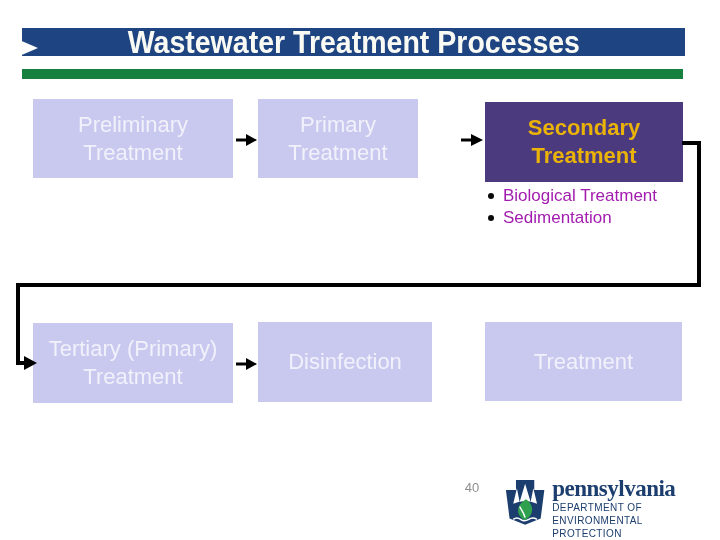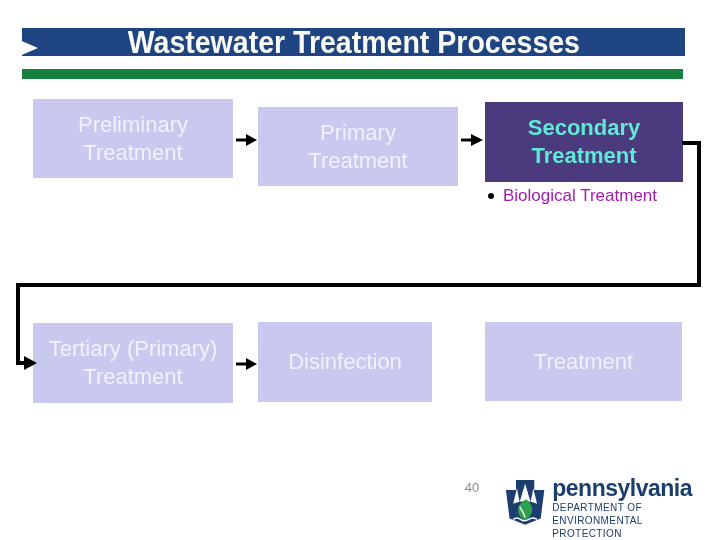--- a/index.html
+++ b/index.html
@@ -33,71 +33,75 @@
     background:var(--underline);
   }
   
   .pbox{
     position:absolute;background:var(--process-box);color:var(--process-box-text);
     display:flex;flex-direction:column;justify-content:center;
     text-align:center;font-size:22px;line-height:28px;
   }
   .pbox .pline{white-space:nowrap;overflow:hidden;}
   .pbox.highlight{
-    background:var(--highlight-box);color:#5eead4;font-weight:bold;
+    background:var(--highlight-box);color:#eab308;font-weight:bold;
   }
   
   .bullets{position:absolute;left:484px;top:185px;width:222px;color:#a21caf;font-size:17px;}
   .bullet-row{display:flex;align-items:center;height:22px;}
   .bullet-dot{width:6px;height:6px;border-radius:50%;background:#0A0A0A;margin:0 9px 0 4px;flex:0 0 auto;}
   
   .overlay{position:absolute;left:0;top:0;width:720px;height:540px;pointer-events:none;}
   .overlay .stroke{stroke:var(--connector);fill:none;}
   .overlay .head{fill:var(--connector);stroke:none;}
   
   .page-number{position:absolute;left:461px;top:480px;width:22px;color:var(--page-number);font-size:13px;text-align:center;}
   .logo{position:absolute;left:505px;top:476px;display:flex;}
   .keystone{width:44px;height:52px;}
   .keystone .bg{fill:var(--logo-navy);}
   .keystone .ray{fill:#FFFFFF;}
   .keystone .leaf{fill:var(--leaf-green);}
   .keystone .wave{stroke:#FFFFFF;stroke-width:1.6;fill:none;}
   .logo-text{margin-left:7px;color:var(--logo-navy);}
-  .logo-brand{font-size:23px;font-weight:bold;line-height:25px;letter-spacing:-0.5px;}
+  .logo-brand{font-size:23px;font-weight:bold;line-height:25px;letter-spacing:-0.5px;font-family:Liberation Serif, serif;}
   .logo-dept{font-size:10px;line-height:13px;letter-spacing:0.4px;}
 </style>
 </head>
 <body>
 
 <div class="slide">
 
   <div class="title-bar">
     <span class="title-text">Wastewater Treatment Processes</span>
   </div>
   <div class="green-bar"></div>
 
   <div class="pbox" style="left:33px;top:99px;width:200px;height:79px">
     <div class="pline">Preliminary</div>
     <div class="pline">Treatment</div>
   </div>
 
-  <div class="pbox" style="left:258px;top:107px;width:200px;height:79px">
+  <div class="pbox" style="left:258px;top:99px;width:160px;height:79px">
     <div class="pline">Primary</div>
     <div class="pline">Treatment</div>
   </div>
 
   <div class="pbox highlight" style="left:485px;top:102px;width:198px;height:80px">
     <div class="pline">Secondary</div>
     <div class="pline">Treatment</div>
   </div>
 
   <div class="bullets">
     <div class="bullet-row">
       <span class="bullet-dot"></span>
       <span>Biological Treatment</span>
+    </div>
+    <div class="bullet-row">
+      <span class="bullet-dot"></span>
+      <span>Sedimentation</span>
     </div>
   </div>
 
   <div class="pbox" style="left:33px;top:323px;width:200px;height:80px">
     <div class="pline">Tertiary (Primary)</div>
     <div class="pline">Treatment</div>
   </div>
 
   <div class="pbox" style="left:258px;top:322px;width:174px;height:80px">
     <div class="pline">Disinfection</div>

